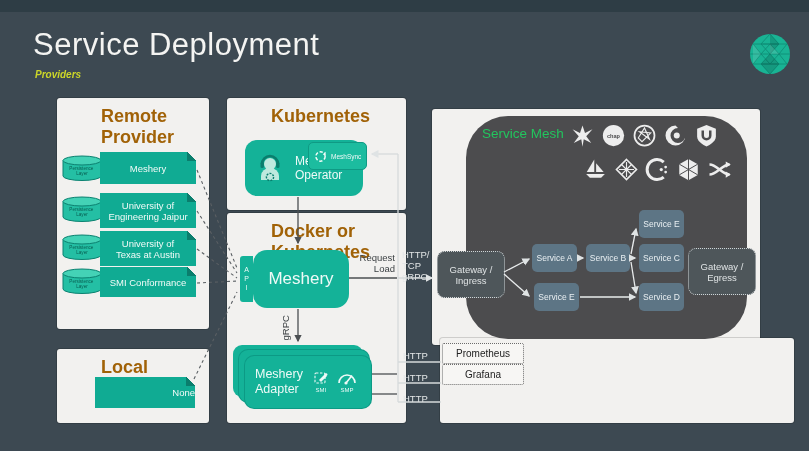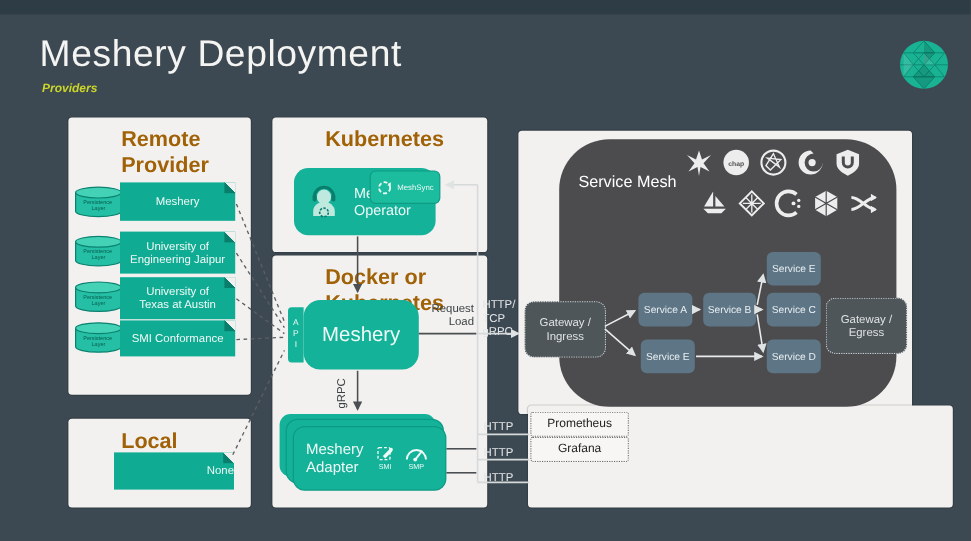--- a/index.html
+++ b/index.html
@@ -13,21 +13,21 @@
   .ptitle{position:absolute;left:9px;top:8px;font-size:18px;font-weight:700;color:#a16207;margin-left:35px;}
   .ml{white-space:pre-line;}
   .gbox{position:absolute;background:#10ab93;color:#f2fbf8;display:flex;align-items:center;justify-content:center;
         text-align:center;font-size:9.5px;line-height:11px;z-index:3;}
   .fold{position:absolute;top:0;right:0;width:9px;height:9px;
         background:linear-gradient(225deg,#f2f1ef 0%,#f2f1ef 49%,#0a7e6d 50%,#0a7e6d 100%);}
   .cyl{position:absolute;z-index:3;}
   .rbox{position:absolute;background:#14b298;border-radius:12px;z-index:3;color:#eefaf7;}
   .svglayer{left:0;top:0;width:809px;height:451px;z-index:5;pointer-events:none;}
   .meshbox{left:466px;top:116px;width:281px;height:223px;background:#4c4c4e;border-radius:42px;z-index:2;}
-  .meshtitle{position:absolute;left:16px;top:28px;font-size:13.5px;color:#ffffff;}
+  .meshtitle{position:absolute;left:16px;top:10px;font-size:13.5px;color:#22c55e;}
   .logorow{position:absolute;display:flex;gap:6px;}
   .svc{position:absolute;width:45px;height:28px;background:#5d7585;border-radius:5px;color:#e9eff2;
        font-size:8.5px;display:flex;align-items:center;justify-content:center;z-index:3;}
   .gw{position:absolute;width:66px;height:45px;background:#4e565a;border:1.2px dotted #cfd4d6;border-radius:8px;
       color:#dfe3e4;font-size:9.5px;line-height:11px;display:flex;align-items:center;justify-content:center;
       text-align:center;z-index:4;}
   .obx{position:absolute;left:442px;width:80px;height:19px;background:#f7f6f4;border:1px dotted #6b6b6b;
        border-radius:2px;color:#222;font-size:10px;display:flex;align-items:center;justify-content:center;z-index:3;}
   .lightlbl{color:#e3e6e7;font-size:9.5px;line-height:11px;z-index:4;}
   .darklbl{color:#3a3f42;font-size:9.5px;line-height:11px;z-index:4;}
@@ -36,21 +36,21 @@
           writing-mode:vertical-lr;text-orientation:upright;letter-spacing:2px;}
   .adp{position:absolute;background:#14b298;border-radius:9px;z-index:3;}
   .iconcol{display:flex;flex-direction:column;align-items:center;gap:1px;color:#eafaf6;font-size:6px;}
 </style>
 </head>
 <body>
 
 <div id="stage">
   <div class="abs topband"></div>
 
-  <div class="abs slide-title">Meshery Deployment</div>
+  <div class="abs slide-title">Service Deployment</div>
   <div class="abs slide-sub">Providers</div>
 
   <div class="abs" style="left:749px;top:33px;width:42px;height:42px;z-index:2;">
     <svg width="42" height="42" viewBox="0 0 42 42">
       <circle cx="21" cy="21" r="20" fill="#19b394"></circle>
       <g stroke="#0c English8a73" stroke-width="0"></g>
       <g stroke="#0d8a73" stroke-width="0.8" fill="none">
         <path d="M1,21 H41 M4,11 H38 M4,31 H38"></path>
         <path d="M4,11 L12,21 L4,31 M12,21 L21,11 L30,21 L21,31 Z M21,1 L12,11 L21,21 L30,11 Z M21,41 L12,31 L21,21 L30,31 Z M38,11 L30,21 L38,31"></path>
         <path d="M12,11 H30 M12,31 H30"></path>

